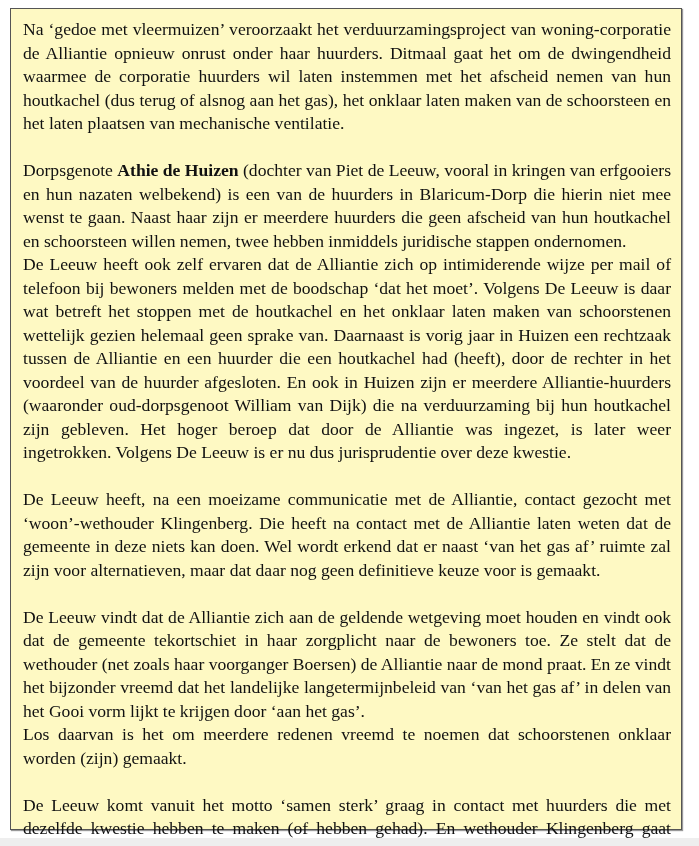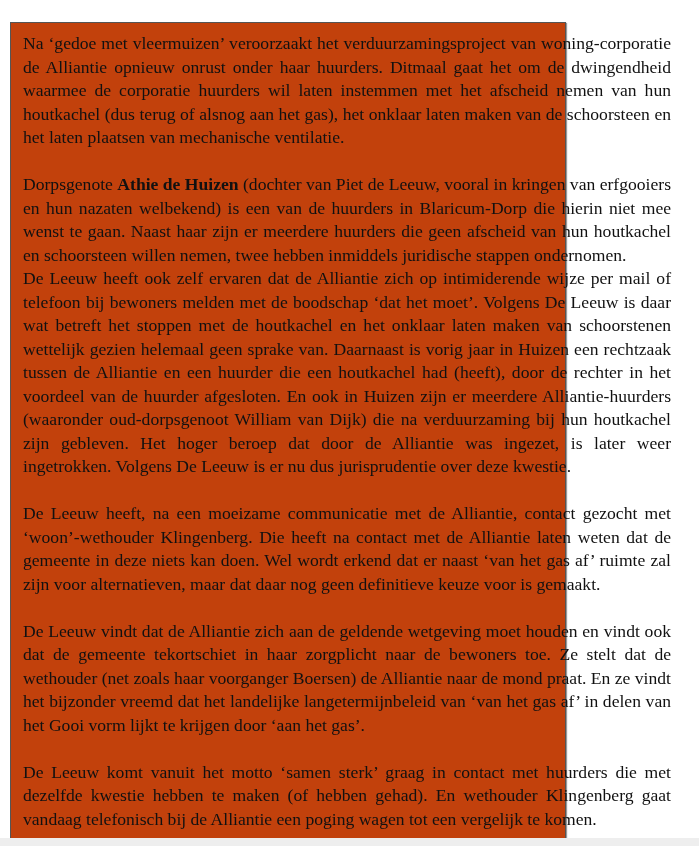--- a/index.html
+++ b/index.html
@@ -3,23 +3,23 @@
 <meta charset="utf-8">
 <style>
   html, body { margin: 0; padding: 0; }
   body {
     width: 699px; height: 846px; background: #ffffff; position: relative; overflow: hidden;
   }
   .bottom-strip {
     position: absolute; left: 0; top: 838px; width: 699px; height: 8px; background: #eeeeee;
   }
   .frame {
-    position: absolute; left: 10px; top: 22px; width: 556px; height: 822px;
+    position: absolute; left: 10px; top: 8px; width: 672px; height: 822px;
     border: 1px solid #555555; box-shadow: 1px 1px 1px #999999;
-    box-sizing: border-box; background: #c2410c;
+    box-sizing: border-box; background: #fef9c3;
   }
   .content {
     position: absolute; left: 12px; top: 9px; width: 648px;
     font-family: "Liberation Serif", "DejaVu Serif", serif;
     font-size: 17.6px; line-height: 23.5px; color: #111111;
     text-align: justify;
   }
   .content p { margin: 0; }
   .gap { height: 23.5px; }
   b { font-weight: bold; }
@@ -30,17 +30,18 @@
 <div class="frame">
   <div class="content">
     <p>Na ‘gedoe met vleermuizen’ veroorzaakt het verduurzamingsproject van woning-corporatie de Alliantie opnieuw onrust onder haar huurders. Ditmaal gaat het om de dwingendheid waarmee de corporatie huurders wil laten instemmen met het afscheid nemen van hun houtkachel (dus terug of alsnog aan het gas), het onklaar laten maken van de schoorsteen en het laten plaatsen van mechanische ventilatie.</p>
     <div class="gap"></div>
     <p><span>Dorpsgenote </span><b>Athie de Huizen</b><span> (dochter van Piet de Leeuw, vooral in kringen van erfgooiers en hun nazaten welbekend) is een van de huurders in Blaricum-Dorp die hierin niet mee wenst te gaan. Naast haar zijn er meerdere huurders die geen afscheid van hun houtkachel en schoorsteen willen nemen, twee hebben inmiddels juridische stappen ondernomen.</span></p>
     <p>De Leeuw heeft ook zelf ervaren dat de Alliantie zich op intimiderende wijze per mail of telefoon bij bewoners melden met de boodschap ‘dat het moet’. Volgens De Leeuw is daar wat betreft het stoppen met de houtkachel en het onklaar laten maken van schoorstenen wettelijk gezien helemaal geen sprake van. Daarnaast is vorig jaar in Huizen een rechtzaak tussen de Alliantie en een huurder die een houtkachel had (heeft), door de rechter in het voordeel van de huurder afgesloten. En ook in Huizen zijn er meerdere Alliantie-huurders (waaronder oud-dorpsgenoot William van Dijk) die na verduurzaming bij hun houtkachel zijn gebleven. Het hoger beroep dat door de Alliantie was ingezet, is later weer ingetrokken. Volgens De Leeuw is er nu dus jurisprudentie over deze kwestie.</p>
     <div class="gap"></div>
     <p>De Leeuw heeft, na een moeizame communicatie met de Alliantie, contact gezocht met ‘woon’-wethouder Klingenberg. Die heeft na contact met de Alliantie laten weten dat de gemeente in deze niets kan doen. Wel wordt erkend dat er naast ‘van het gas af’ ruimte zal zijn voor alternatieven, maar dat daar nog geen definitieve keuze voor is gemaakt.</p>
     <div class="gap"></div>
     <p>De Leeuw vindt dat de Alliantie zich aan de geldende wetgeving moet houden en vindt ook dat de gemeente tekortschiet in haar zorgplicht naar de bewoners toe. Ze stelt dat de wethouder (net zoals haar voorganger Boersen) de Alliantie naar de mond praat. En ze vindt het bijzonder vreemd dat het landelijke langetermijnbeleid van ‘van het gas af’ in delen van het Gooi vorm lijkt te krijgen door ‘aan het gas’.</p>
+    <p>Los daarvan is het om meerdere redenen vreemd te noemen dat schoorstenen onklaar worden (zijn) gemaakt.</p>
     <div class="gap"></div>
     <p>De Leeuw komt vanuit het motto ‘samen sterk’ graag in contact met huurders die met dezelfde kwestie hebben te maken (of hebben gehad). En wethouder Klingenberg gaat vandaag telefonisch bij de Alliantie een poging wagen tot een vergelijk te komen.</p>
   </div>
 </div>
 <div class="bottom-strip"></div>
 
 </body></html>

